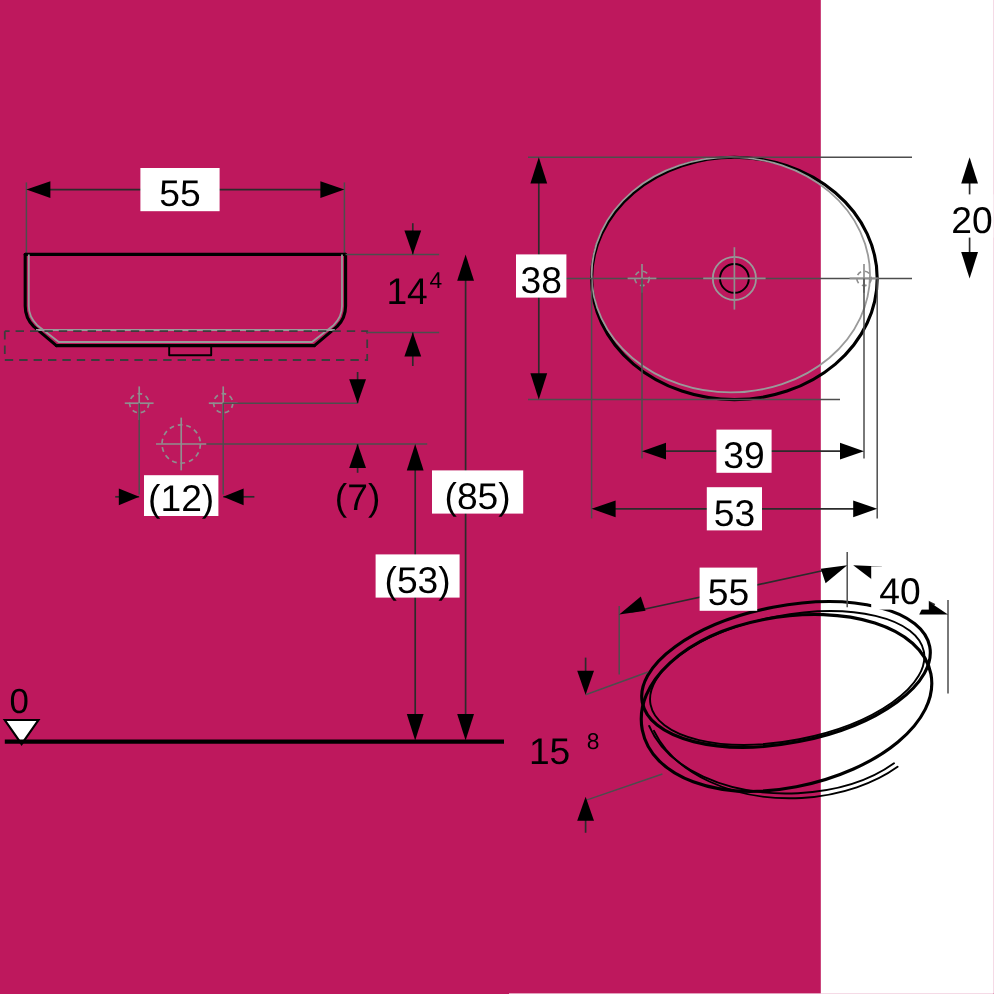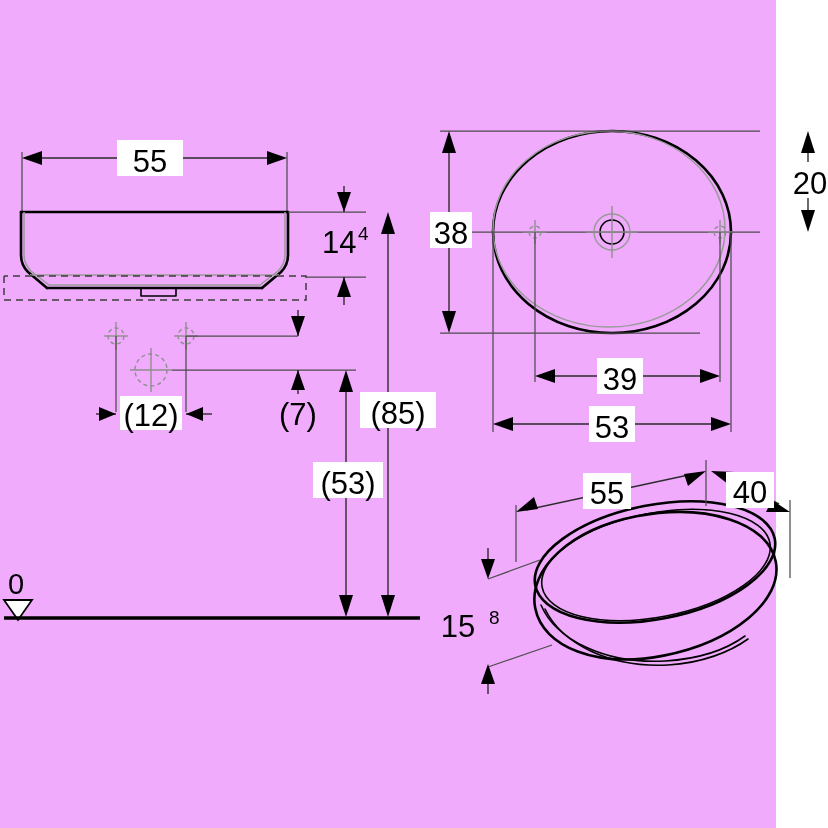--- a/index.html
+++ b/index.html
@@ -9,23 +9,23 @@
     background: #ffffff;
   }
   body {
     width: 828px;
     height: 828px;
     font-family: "Liberation Sans", sans-serif;
     overflow: hidden;
   }
   #drawing-root {
     position: relative;
-    width: 776px;
+    width: 684px;
     height: 828px;
-    background: #f0abfc;
+    background: #be185d;
   }
   svg.sheet {
     position: absolute;
     left: 0;
     top: 0;
     width: 828px;
     height: 828px;
     display: block;
   }
   

